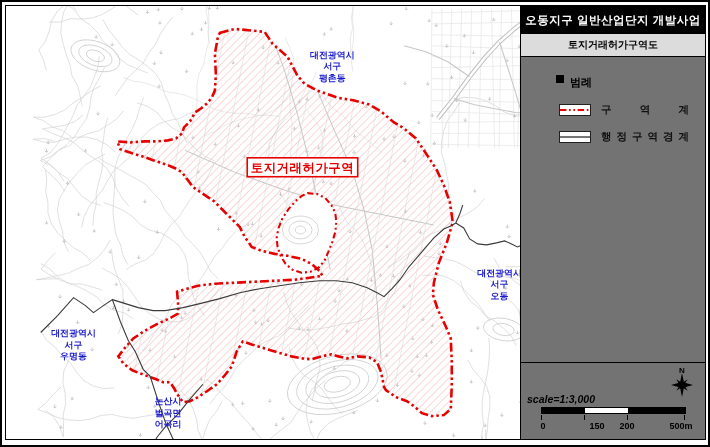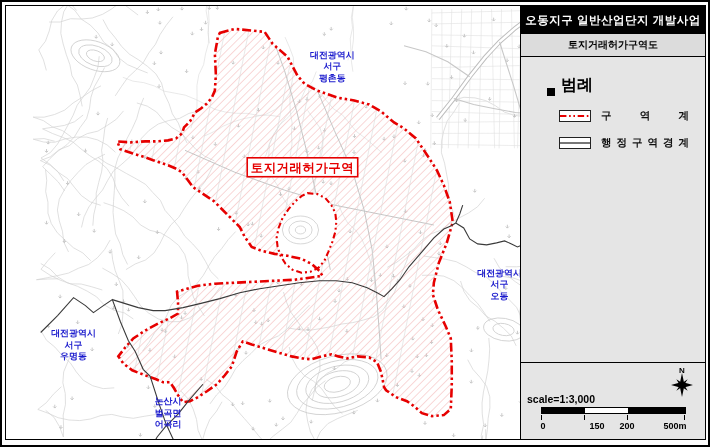--- a/index.html
+++ b/index.html
@@ -4,38 +4,38 @@
 <style>
   html,body{margin:0;padding:0;}
   body{width:710px;height:447px;position:relative;background:#fff;
        font-family:"Liberation Sans",sans-serif;overflow:hidden;}
   .outer-frame{position:absolute;left:0;top:0;width:710px;height:447px;
        border:2px solid #000;box-sizing:border-box;background:#fdfdfd;}
   .map-wrap{position:absolute;left:5px;top:5px;width:572px;height:435px;
        border:1.5px solid #000;box-sizing:border-box;background:#fff;padding-left:8px;}
   .map-wrap svg{width:100%;height:100%;display:block;}
   .panel{position:absolute;left:520px;top:5px;width:186px;height:435px;
-       border:1.5px solid #000;box-sizing:border-box;background:#e5e5e5;
+       border:1.5px solid #000;box-sizing:border-box;background:#737373;
        display:flex;flex-direction:column;}
   .panel-title{background:#000;color:#fff;font-weight:bold;font-size:11.5px;
        text-align:center;padding:7px 2px 6px;letter-spacing:.5px;}
   .panel-subtitle{background:#dcdcdc;border-bottom:1.5px solid #000;
        font-size:10px;font-weight:bold;text-align:center;padding:4px 4px;}
   .legend{flex:1;padding:18px 12px 0 14px;}
-  .legend-head{display:flex;align-items:flex-end;gap:6px;font-size:16px;
-       font-weight:bold;margin-left:12px;margin-bottom:10px;}
+  .legend-head{display:flex;align-items:flex-start;gap:6px;font-size:11px;
+       font-weight:bold;margin-left:21px;margin-bottom:10px;}
   .sq{width:8px;height:8px;background:#000;display:inline-block;}
   .legend-row{display:flex;align-items:center;margin:13px 4px 0 24px;}
   .swatch{width:30px;height:10px;border:1px solid #222;margin-right:10px;
        flex:none;display:block;background:#fff;}
   .swatch svg{display:block;width:100%;height:100%;}
   .leg-label{flex:1;font-size:10.5px;font-weight:bold;color:#111;}
   .justify{display:flex;justify-content:space-between;}
   .scale-box{border-top:1.5px solid #000;height:76px;position:relative;flex:none;}
-  .scale-text{position:absolute;left:6px;top:30px;font-size:10.5px;font-weight:bold;}
+  .scale-text{position:absolute;left:6px;top:30px;font-size:10.5px;font-weight:bold;font-style:italic;}
   .scale-bar{position:absolute;left:20px;top:44px;width:143px;height:5px;
        display:flex;border:1px solid #000;}
   .scale-bar .s1{width:43px;background:#000;}
   .scale-bar .s2{width:43px;background:#fff;}
   .scale-bar .s3{width:57px;background:#000;}
   .tickwrap{position:absolute;left:20px;top:51px;width:144px;height:20px;}
   .tick{position:absolute;width:1px;height:5px;background:#000;top:1px;}
   .tlab{position:absolute;top:7px;font-size:9px;font-weight:bold;
        transform:translateX(-50%);white-space:nowrap;}
   .north{position:absolute;right:9px;top:3px;width:28px;text-align:center;}
@@ -440,16 +440,16 @@
         <div class="s3"></div>
     </div>
     <div class="tickwrap">
       <span class="tick" style="left:0"></span>
         <span class="tick" style="left:43px"></span>
       <span class="tick" style="left:86px"></span>
         <span class="tick" style="left:143px"></span>
       <span class="tlab" style="left:2px">0</span>
       <span class="tlab" style="left:56px">150</span>
       <span class="tlab" style="left:86px">200</span>
-      <span class="tlab" style="left:134px">500m</span>
+      <span class="tlab" style="left:140px">500m</span>
     </div>
   </div>
 </div>
 
 </body></html>

